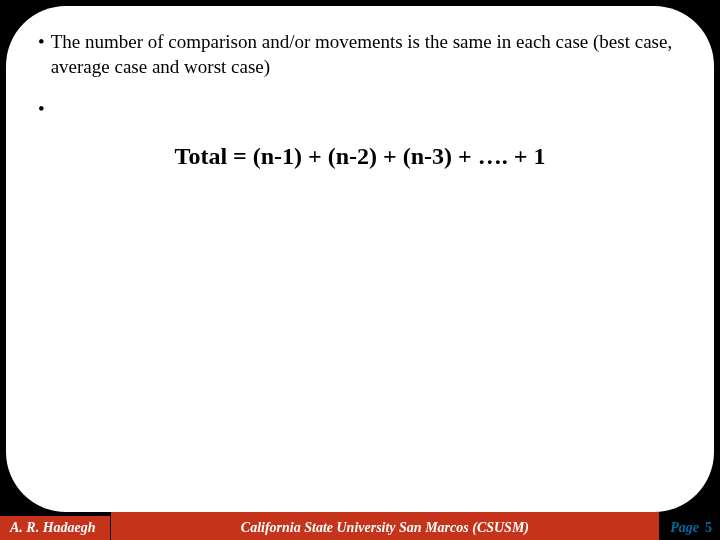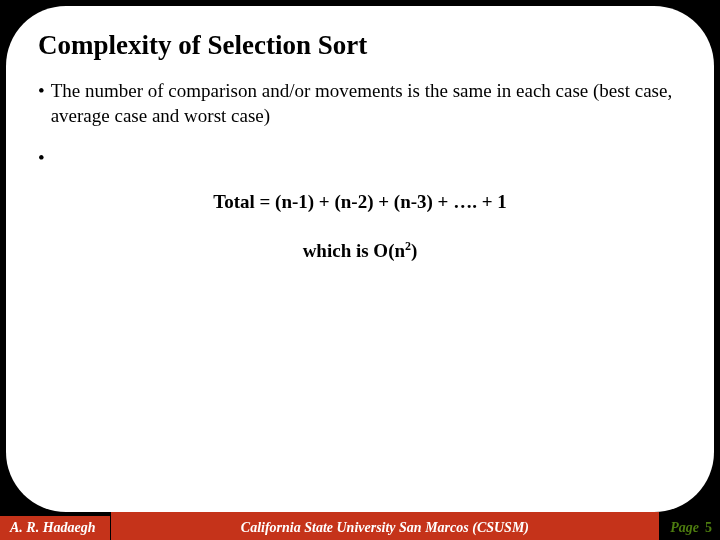--- a/index.html
+++ b/index.html
@@ -35,21 +35,21 @@
     color: #000;
     line-height: 1.3;
   }
   .bullet-dot {
     flex: 0 0 auto;
     margin-right: 6px;
   }
   .formula-block {
     text-align: center;
     width: 100%;
-    font-size: 19px;
+    font-size: 24px;
     font-weight: bold;
     color: #000;
     line-height: 1.35;
     margin-top: 2px;
   }
   .formula-line2 {
     margin-left: 0px;
   }
   .bigO-block {
     text-align: center;
@@ -94,52 +94,48 @@
     height: 100%;
     display: flex;
     align-items: center;
     justify-content: center;
     padding: 16px 8px;
     border-right: 1px solid #000;
   }
   .footer-right {
     flex: 0 0 auto;
     background: #000;
-    color: #4d7c0f;
+    color: #0369a1;
     height: 100%;
     display: flex;
     align-items: center;
     padding: 0 8px 0 10px;
     gap: 6px;
   }
   .footer-right .page-label { font-style: italic; }
   .footer-right .page-num { font-style: normal; }
 </style>
 </head>
 <body>
 
 <div class="slide-card">
-  <div class="title">Complexity of Selection Sort</div>
 
   <div class="bullet-row">
     <span class="bullet-dot">•</span>
     <span>The number of comparison and/or movements is the same in each case (best case, average case and worst case)</span>
   </div>
 
   <div class="bullet-row">
     <span class="bullet-dot">•</span>
   </div>
 
   <div class="formula-block">
     <div>Total = (n-1) + (n-2) + (n-3) + …. + 1</div>
   </div>
 
-  <div class="bigO-block">
-    <span>which is O(n</span><sup>2</sup><span>)</span>
-  </div>
 </div>
 
 <div class="footer">
   <div class="footer-left">A. R. Hadaegh</div>
   <div class="footer-mid">California State University San Marcos (CSUSM)</div>
   <div class="footer-right">
     <span class="page-label">Page</span>
     <span class="page-num">5</span>
   </div>
 </div>

